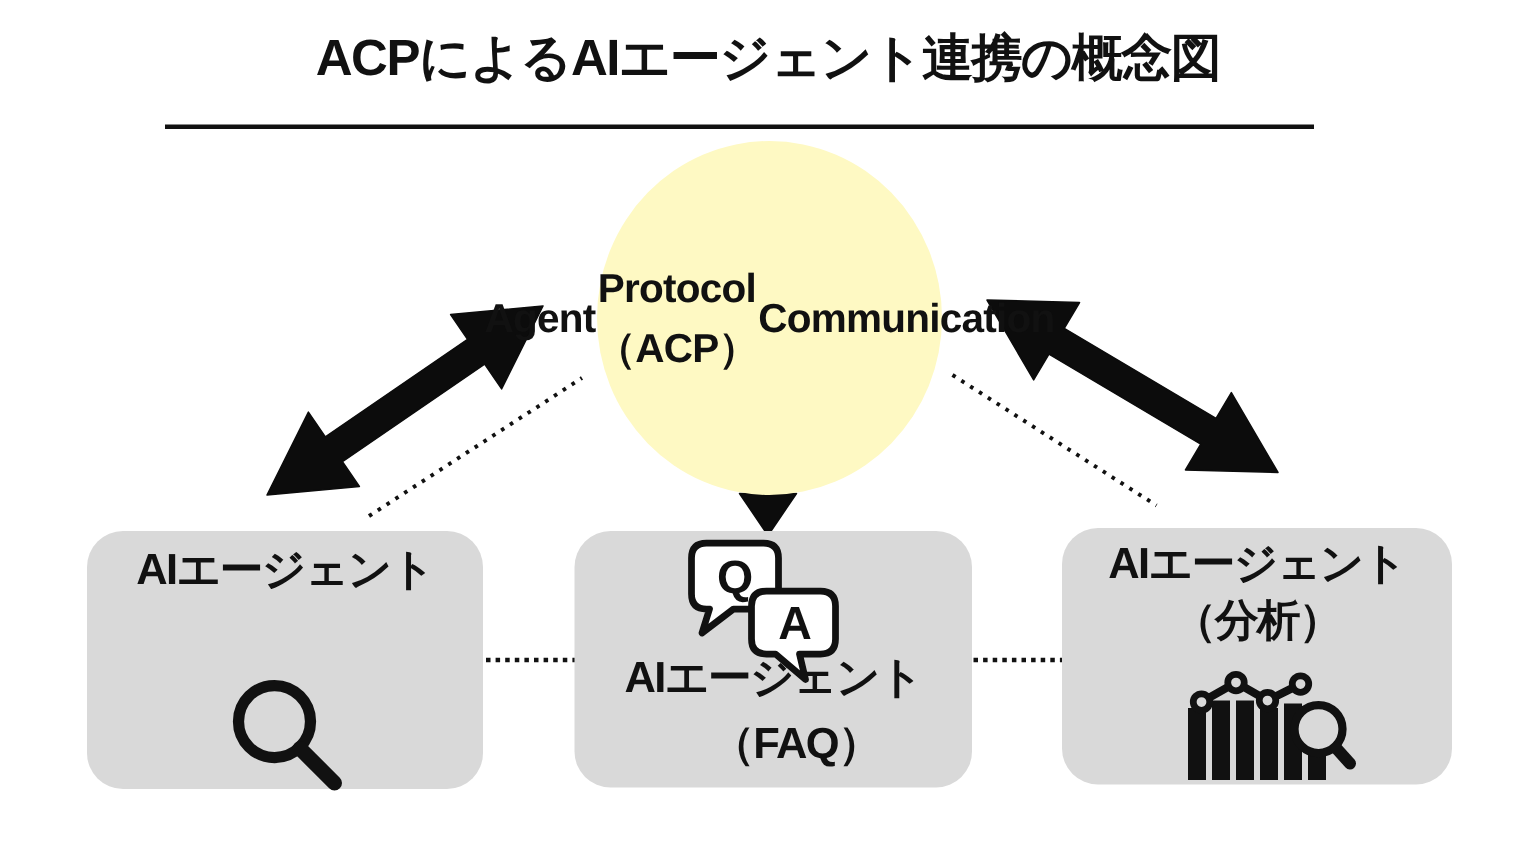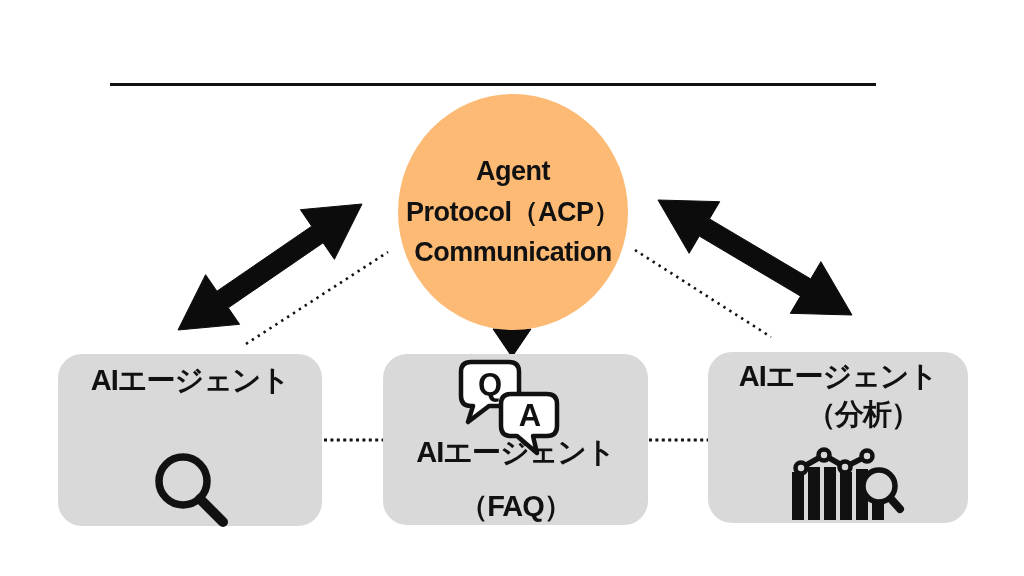--- a/index.html
+++ b/index.html
@@ -10,54 +10,55 @@
   .abs{position:absolute;}
   
   #title{
     left:0;top:16px;width:1024px;text-align:center;
     font-size:34px;font-weight:800;letter-spacing:-1px;color:#111;
   }
   #title-rule{left:110px;top:83px;width:766px;height:3px;background:#111;}
   
   #hub{
     left:398px;top:94px;width:230px;height:236px;border-radius:50%;
-    background:#fdba74;display:flex;flex-direction:column;align-items:center;justify-content:center;
+    background:#fef9c3;display:flex;flex-direction:row;align-items:center;justify-content:center;
     text-align:center;font-size:27px;font-weight:800;line-height:1.5;letter-spacing:-0.5px;
   }
   
   .agent-box{
     background:#D9D9D9;border-radius:24px;text-align:center;
     font-weight:800;font-size:29px;line-height:1.0;
   }
   #box-search{left:58px;top:354px;width:264px;height:172px;}
   #box-faq{left:383px;top:354px;width:265px;height:171px;}
   #box-analysis{left:708px;top:352px;width:260px;height:171px;}
   .agent-line{position:absolute;left:0;width:100%;letter-spacing:-1px;}
   #box-search  .l1{top:12px;} #box-search  .l2{top:50px;}
-  #box-faq     .l1{top:84px;} #box-faq     .l2{top:138px;}
-  #box-analysis .l1{top:10px;} #box-analysis .l2{top:48px;margin-left:25px;}
+  #box-faq     .l1{top:84px;} #box-faq     .l2{top:128px;margin-left:15px;}
+  #box-analysis .l1{top:10px;} #box-analysis .l2{top:48px;}
   
   #overlay{left:0;top:0;width:1024px;height:576px;pointer-events:none;}
   .arrow{fill:#0c0c0c;stroke:#0c0c0c;stroke-width:1;stroke-linejoin:round;}
   .dotted{stroke:#111;fill:none;}
   .dotted.diag{stroke-width:2.6;stroke-dasharray:2.4 4.6;}
   .dotted.horiz{stroke-width:3;stroke-dasharray:3 3.4;}
   
   .icon-svg{display:block;}
   #search-icon{left:148px;top:448px;}
   #qa-icon{left:453px;top:356px;}
   #analytics-icon{left:788px;top:438px;}
   .bubble{fill:#fff;stroke:#111;stroke-width:4.5;stroke-linejoin:round;}
   .bubble-letter{font-family:"Liberation Sans","DejaVu Sans",sans-serif;font-size:31px;font-weight:700;fill:#111;}
 </style>
 </head>
 <body>
 
 <div id="canvas">
 
+  <div id="title" class="abs">ACPによるAIエージェント連携の概念図</div>
   <div id="title-rule" class="abs"></div>
 
   <svg id="overlay" class="abs" viewBox="0 0 1024 576">
     <polygon class="arrow" points="178,330 239.6,324.3 228.3,307.8 323.1,242.8 334.4,259.3 362,204 300.4,209.7 311.7,226.2 216.9,291.2 205.6,274.7"></polygon>
     <polygon class="arrow" points="658,200 689.1,253.3 699.3,236.1 800.5,296.1 790.3,313.3 852,315 820.9,261.7 810.7,278.9 709.5,218.9 719.7,201.7"></polygon>
     <polygon class="arrow" points="512,287 531,315 517.5,315 517.5,329 531,329 512,357 493,329 506.5,329 506.5,315 493,315"></polygon>
     <line class="dotted diag" x1="246" y1="344" x2="388" y2="252"></line>
     <line class="dotted diag" x1="635" y1="250" x2="771" y2="337"></line>
     <line class="dotted horiz" x1="324" y1="440" x2="384" y2="440"></line>
     <line class="dotted horiz" x1="649" y1="440" x2="709" y2="440"></line>

